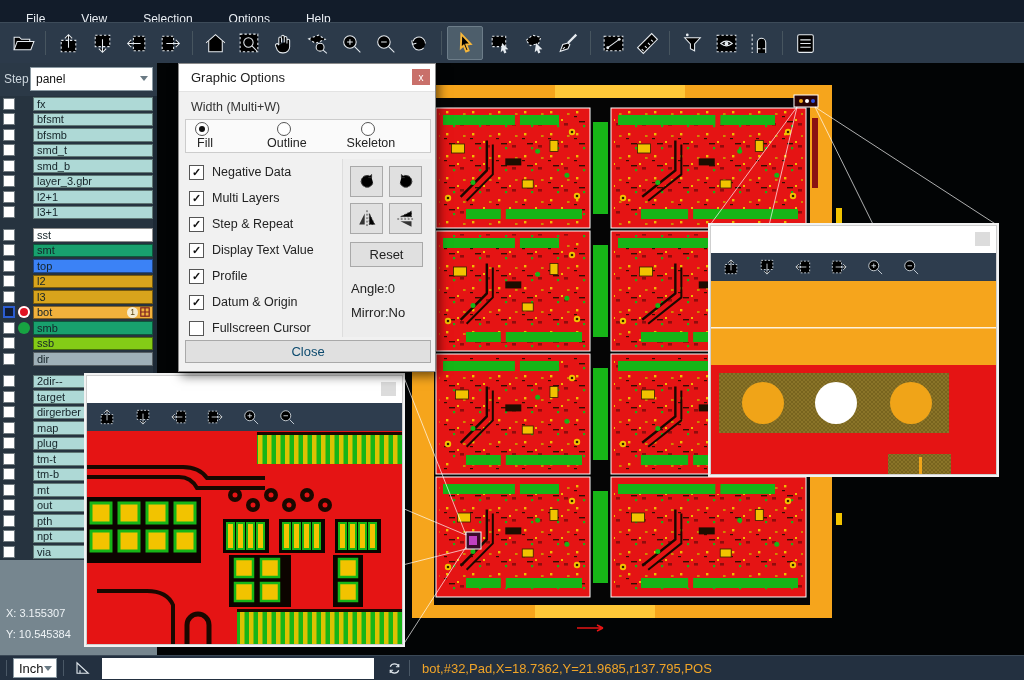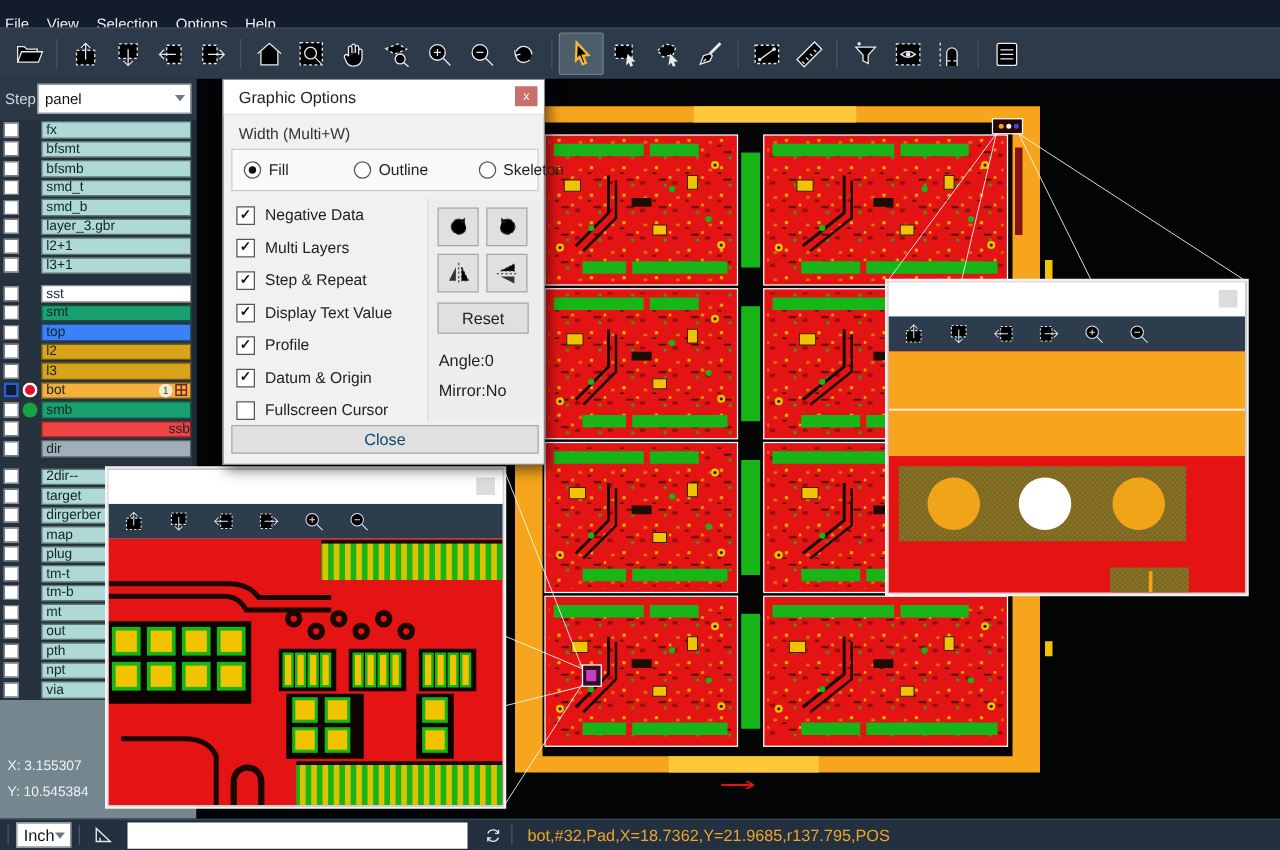--- a/index.html
+++ b/index.html
@@ -1,20 +1,20 @@
 <!DOCTYPE html>
 <html><head>
 <meta charset="utf-8">
 <style>
   html,body{margin:0;padding:0;width:1024px;height:680px;overflow:hidden;
     font-family:"Liberation Sans",sans-serif;background:#05080c;}
   #app{position:absolute;inset:0;width:1024px;height:680px;}
   
   .menubar{position:absolute;left:0;top:0;width:1024px;height:38px;background:#121c2a;
-    display:flex;align-items:center;gap:14px;padding-left:4px;box-sizing:border-box;
+    display:flex;align-items:center;gap:36px;padding-left:26px;box-sizing:border-box;
     color:#e9eef4;font-size:12px;z-index:7;}
   .menubar span{cursor:default;}
   .menubar u{text-underline-offset:2px;}
   
   .toolbar{position:absolute;left:0;top:22px;width:1024px;height:41px;background:#2c3a4a;
     border-top:1px solid #3d4b59;display:flex;align-items:center;padding-left:6px;
     box-sizing:border-box;z-index:7;}
   .tbtn{width:34px;height:32px;display:flex;align-items:center;justify-content:center;
     color:#e6ebf0;flex:0 0 auto;}
   .tbtn svg{width:25px;height:25px;}
@@ -47,21 +47,21 @@
   
   .dialog{position:absolute;left:178px;top:63px;width:258px;height:309px;background:#f1f1f1;
     border:1px solid #8a8a8a;box-shadow:3px 4px 10px rgba(0,0,0,.55);z-index:6;box-sizing:border-box;}
   .dtitle{position:relative;height:27px;background:#fff;border-bottom:1px solid #e3e3e3;
     display:flex;align-items:center;padding-left:12px;font-size:13px;color:#222;}
   .dclose{position:absolute;right:5px;top:5px;width:18px;height:16px;background:#c9706a;
     color:#fff;font-size:10px;display:flex;align-items:center;justify-content:center;}
   .dwidth{position:absolute;left:12px;top:36px;font-size:12.5px;color:#333;}
   .dgroup{position:absolute;left:6px;top:55px;width:246px;height:34px;background:#fafafa;
     border:1px solid #ccc;box-sizing:border-box;display:flex;align-items:center;}
-  .radio{display:flex;align-items:center;font-size:12.5px;color:#222;}
+  .radio{display:flex;align-items:center;font-size:12.5px;color:#222;flex-direction:column;}
   .rdot{width:12px;height:12px;border-radius:50%;border:1px solid #555;background:#fff;margin-right:6px;
     display:flex;align-items:center;justify-content:center;}
   .rdot.sel::after{content:"";width:6px;height:6px;border-radius:50%;background:#111;}
   .dchecks{position:absolute;left:10px;top:95px;}
   .dcheck{display:flex;align-items:center;height:26px;font-size:12.5px;color:#222;}
   .box{width:13px;height:13px;background:#fff;border:1px solid #555;margin-right:8px;
     font-size:11px;font-weight:bold;color:#111;display:flex;align-items:center;justify-content:center;line-height:1;}
   .dright{position:absolute;left:163px;top:95px;width:90px;height:178px;background:#ededed;
     border-left:1px solid #ddd;padding-top:7px;box-sizing:border-box;}
   .xfgrid{display:flex;flex-wrap:wrap;gap:6px;padding-left:7px;width:80px;}
@@ -713,21 +713,21 @@
         <div class="lrow">
           <div class="cb"></div>
           <div class="ind" style="background: rgb(23, 163, 66);"></div>
           <div class="cell" style="background: rgb(24, 160, 110);">
             <span>smb</span>
           </div>
         </div>
         <div class="lrow">
           <div class="cb"></div>
           <div class="ind"></div>
-          <div class="cell" style="background: #ef4444; justify-content: flex-end;">
+          <div class="cell" style="background: #84cc16;">
             <span>ssb</span>
           </div>
         </div>
         <div class="lrow">
           <div class="cb"></div>
           <div class="ind"></div>
           <div class="cell" style="background: rgb(159, 176, 184);">
             <span>dir</span>
           </div>
         </div>

